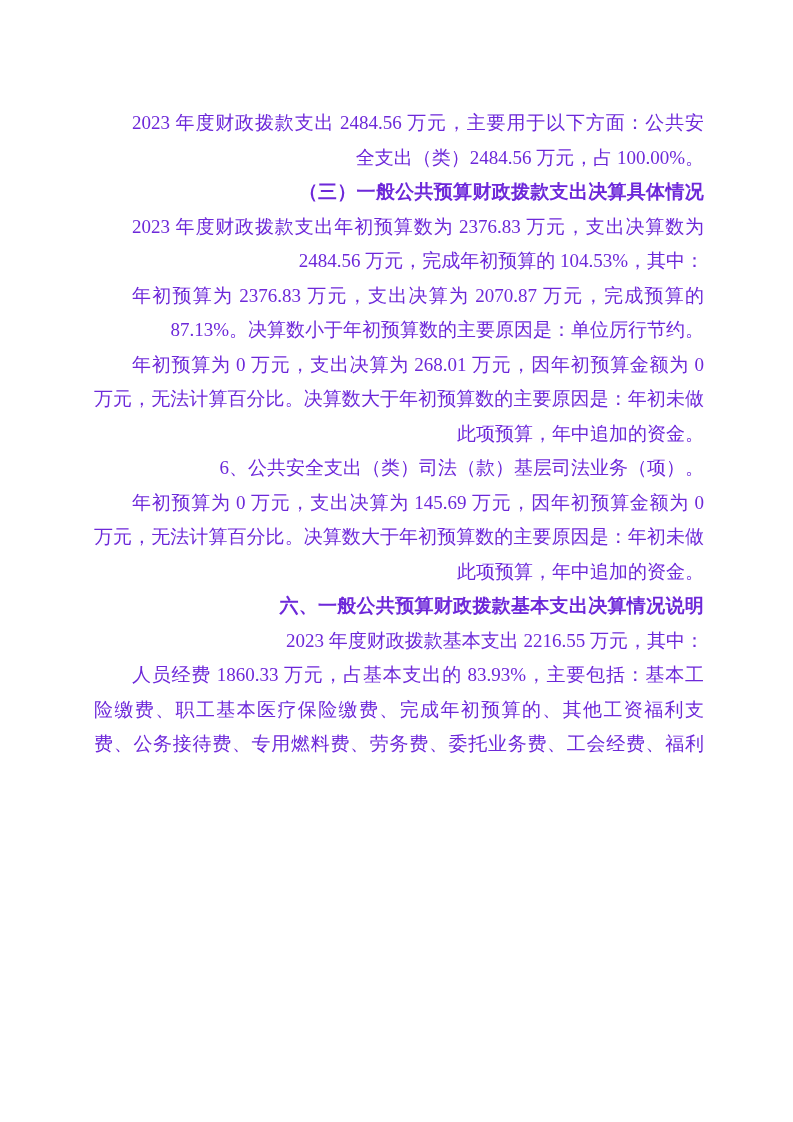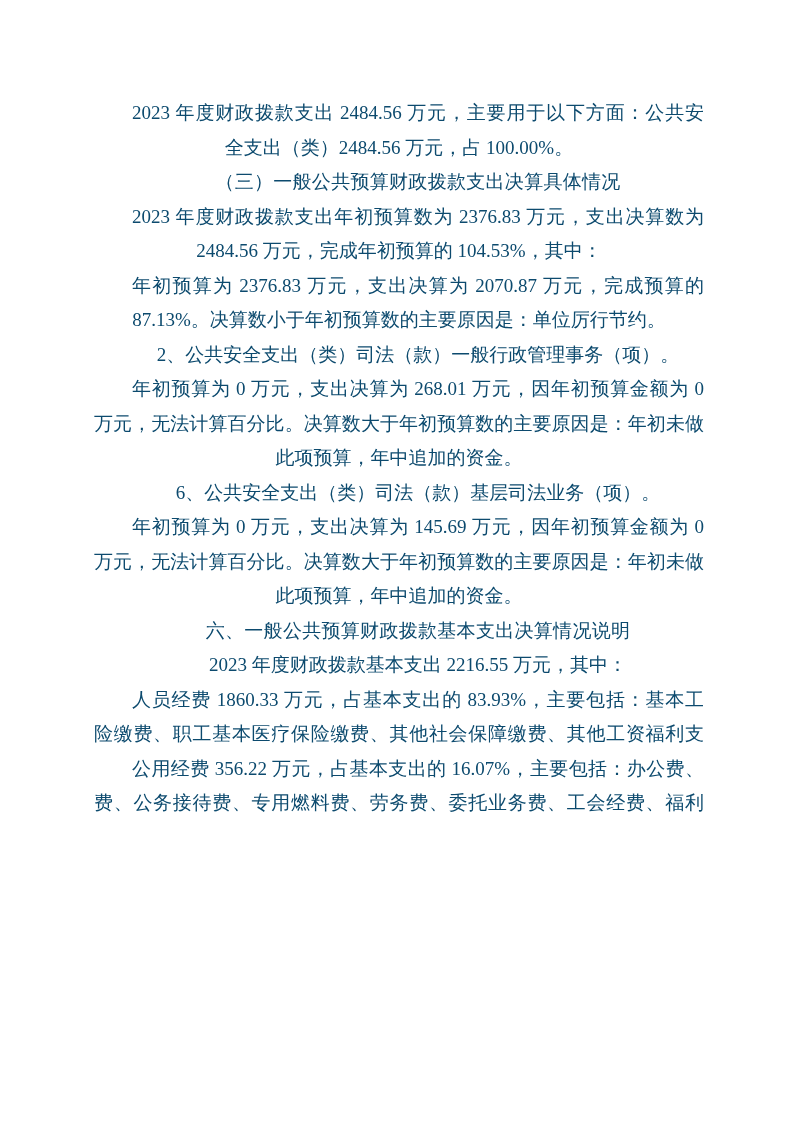--- a/index.html
+++ b/index.html
@@ -10,42 +10,42 @@
   .page {
     position: relative;
     width: 793px;
     height: 1122px;
     background: #ffffff;
     overflow: hidden;
     color: #000000;
   }
   .text-block {
     position: absolute;
-    top: 96px;
+    top: 106px;
     left: 94px;
     width: 610px;
     font-size: 19px;
     line-height: 34.5px;
-    color: #0c4a6e;
+    color: #6d28d9;
   }
   .line {
     display: block;
     height: 34.5px;
     overflow: hidden;
-    text-align: center;
+    text-align: right;
     white-space: normal;
   }
   .line.indent { text-indent: 38px; }
   .line.fill {
     text-align: justify;
     text-align-last: justify;
   }
   .para.heading .line {
     font-family: "Liberation Sans", "DejaVu Sans", sans-serif;
-    font-weight: 400;
+    font-weight: 700;
     font-size: 19px;
     letter-spacing: 0.3px;
   }
 </style>
 </head>
 <body>
 
 <div class="page">
   <div class="text-block">
 
@@ -62,23 +62,20 @@
       <div class="line indent fill">2023 年度财政拨款支出年初预算数为 2376.83 万元，支出决算数为</div>
       <div class="line">2484.56 万元，完成年初预算的 104.53%，其中：</div>
     </div>
 
 
     <div class="para">
       <div class="line indent fill">年初预算为 2376.83 万元，支出决算为 2070.87 万元，完成预算的</div>
       <div class="line">87.13%。决算数小于年初预算数的主要原因是：单位厉行节约。</div>
     </div>
 
-    <div class="para">
-      <div class="line indent">2、公共安全支出（类）司法（款）一般行政管理事务（项）。</div>
-    </div>
 
     <div class="para">
       <div class="line indent fill">年初预算为 0 万元，支出决算为 268.01 万元，因年初预算金额为 0</div>
       <div class="line fill">万元，无法计算百分比。决算数大于年初预算数的主要原因是：年初未做</div>
       <div class="line">此项预算，年中追加的资金。</div>
     </div>
 
     <div class="para">
       <div class="line indent">6、公共安全支出（类）司法（款）基层司法业务（项）。</div>
     </div>
@@ -92,22 +89,21 @@
     <div class="para heading">
       <div class="line indent">六、一般公共预算财政拨款基本支出决算情况说明</div>
     </div>
 
     <div class="para">
       <div class="line indent">2023 年度财政拨款基本支出 2216.55 万元，其中：</div>
     </div>
 
     <div class="para">
       <div class="line indent fill">人员经费 1860.33 万元，占基本支出的 83.93%，主要包括：基本工</div>
-      <div class="line fill">险缴费、职工基本医疗保险缴费、其他社会保障缴费、其他工资福利支</div>
+      <div class="line fill">险缴费、职工基本医疗保险缴费、完成年初预算的、其他工资福利支</div>
     </div>
 
     <div class="para">
-      <div class="line indent fill">公用经费 356.22 万元，占基本支出的 16.07%，主要包括：办公费、</div>
       <div class="line fill">费、公务接待费、专用燃料费、劳务费、委托业务费、工会经费、福利</div>
     </div>
 
   </div>
 </div>
 
 </body></html>

